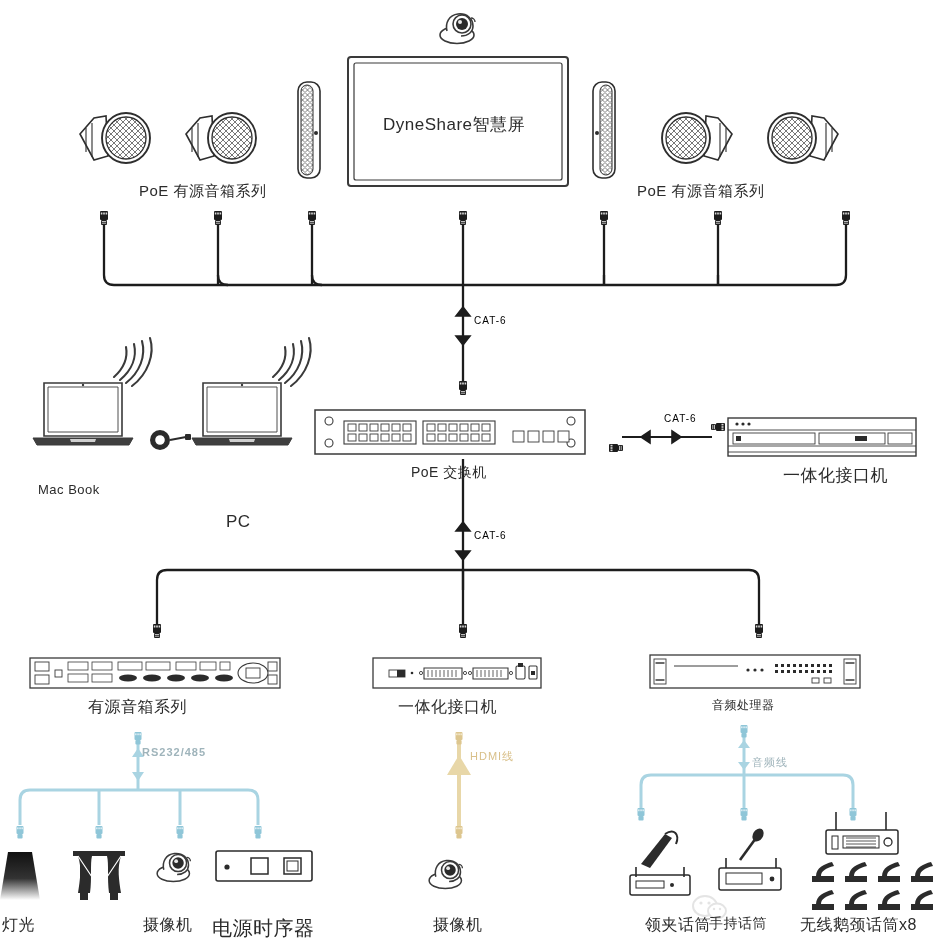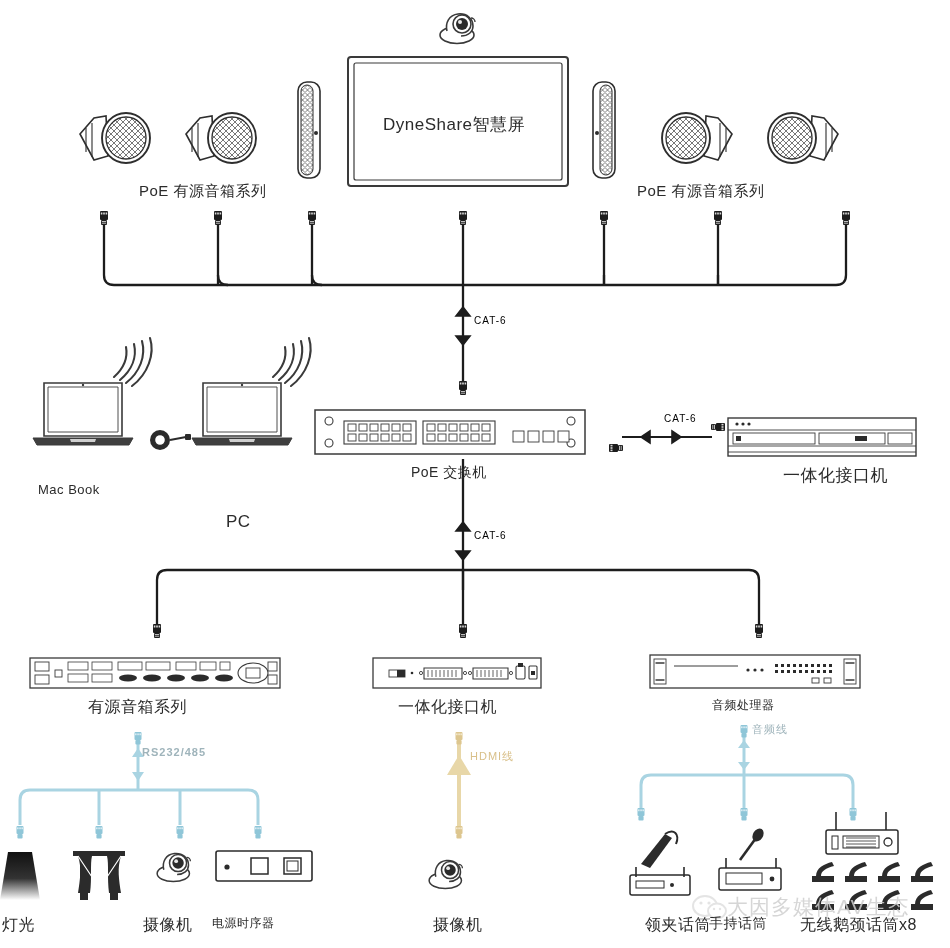--- a/index.html
+++ b/index.html
@@ -554,28 +554,27 @@
   <div class="lbl" style="left:226px;top:464px;font-size:17px;margin-top:48px;">PC</div>
   <div class="lbl" style="left:411px;top:464px;font-size:14px;">PoE 交换机</div>
   <div class="lbl" style="left:783px;top:464px;font-size:17px;">一体化接口机</div>
 
   <div class="lbl" style="left:88px;top:697px;font-size:16px;">有源音箱系列</div>
   <div class="lbl" style="left:398px;top:697px;font-size:16px;">一体化接口机</div>
   <div class="lbl" style="left:712px;top:697px;font-size:12px;">音频处理器</div>
 
   <div class="cablelbl faint" style="left:142px;top:746px;font-weight:bold;">RS232/485</div>
   <div class="cablelbl gold" style="left:470px;top:749px;">HDMI线</div>
-  <div class="cablelbl faint" style="left:752px;top:722px;">音频线</div>
+  <div class="cablelbl faint" style="left:752px;top:755px;">音频线</div>
 
   <div class="lbl" style="left:2px;top:915px;font-size:16px;">灯光</div>
   <div class="lbl" style="left:74px;top:915px;font-size:16px;margin-top:44px;">窗帘</div>
   <div class="lbl" style="left:143px;top:915px;font-size:16px;">摄像机</div>
-  <div class="lbl" style="left:212px;top:915px;font-size:12px;">电源时序器</div>
+  <div class="lbl" style="left:212px;top:915px;font-size:20px;">电源时序器</div>
 
   <div class="lbl" style="left:433px;top:915px;font-size:16px;">摄像机</div>
 
   <div class="lbl" style="left:645px;top:915px;font-size:16px;">领夹话筒</div>
   <div class="lbl" style="left:709px;top:915px;font-size:14px;">手持话筒</div>
   <div class="lbl" style="left:800px;top:915px;font-size:16px;">无线鹅颈话筒x8</div>
 
-  <div class="wm" style="left:727px;top:893px;">大因多媒体AV生态</div>
 
 </div>
 
 </body></html>

